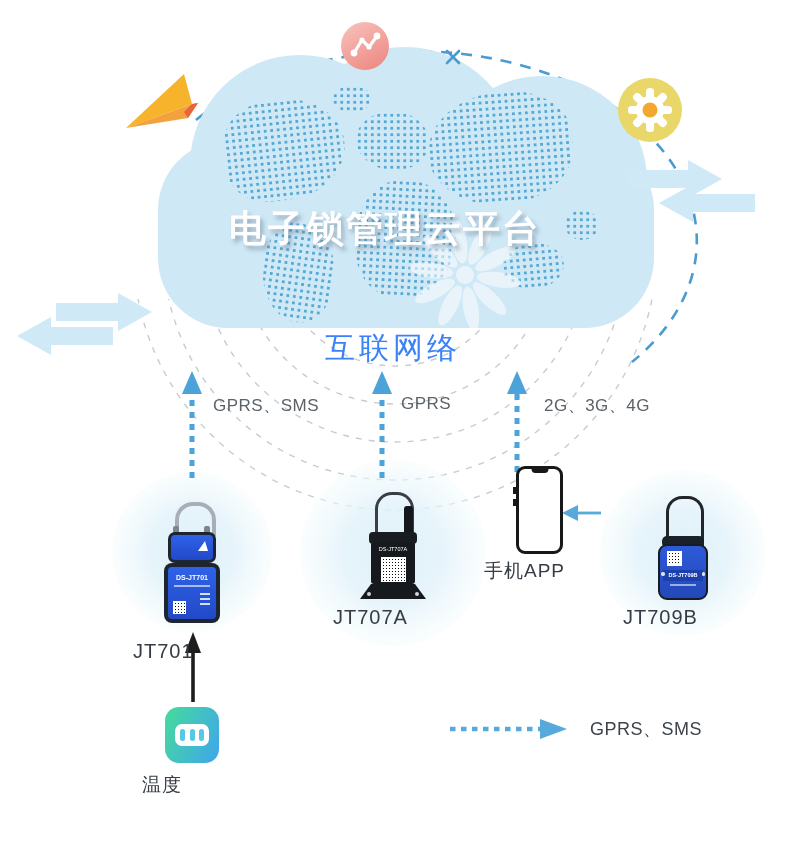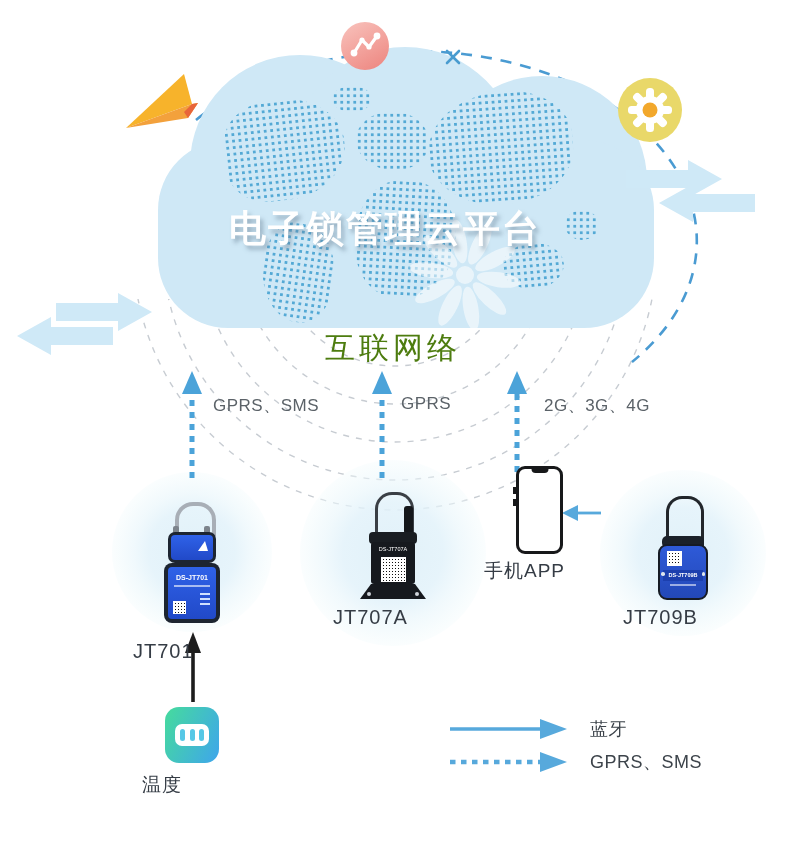--- a/index.html
+++ b/index.html
@@ -27,21 +27,21 @@
   .cloud-circle{border-radius:50%;}
   #map-dots div{position:absolute;
     background-image:radial-gradient(#47a3d2 1.55px, rgba(71,163,210,0) 1.7px);
     background-size:6.5px 6.5px;opacity:.9;}
   .cloud-title{
     position:absolute;left:175px;top:204px;width:420px;text-align:center;
     font-size:37px;font-weight:bold;color:#ffffff;letter-spacing:2px;
     text-shadow:3px 4px 4px rgba(105,130,150,.55);z-index:6;}
   .net-title{
     position:absolute;left:273px;top:328px;width:240px;text-align:center;
-    font-size:30px;color:#4d7c0f;letter-spacing:4px;z-index:6;}
+    font-size:30px;color:#3b82f6;letter-spacing:4px;z-index:6;}
 
   
   .badge{position:absolute;border-radius:50%;z-index:5;}
   #pink-badge{left:341px;top:22px;width:48px;height:48px;
     background:linear-gradient(150deg,#f8c0ba 5%,#ee8a84 90%);}
   #gear-badge{left:618px;top:78px;width:64px;height:64px;background:#e9d869;}
 
   
   .uplink-label{position:absolute;font-size:17px;color:#5b6268;text-align:center;z-index:5;letter-spacing:.5px;}
   .dev-label{position:absolute;font-size:20px;color:#353c45;text-align:left;z-index:5;letter-spacing:1px;}
@@ -276,25 +276,18 @@
     <div class="bar" style="left:5px;"></div>
     <div class="bar" style="left:14.5px;"></div>
     <div class="bar" style="left:24px;"></div>
   </div>
 </div>
 <div class="dev-label" style="left:142px;top:772px;width:104px;font-size:19px;">温度</div>
 
 <div id="legend" class="abs">
   <div class="legend-row">
     <svg width="120" height="24" viewBox="0 0 120 24">
-      <line x1="2" y1="12" x2="92" y2="12" stroke="#57a9dc" stroke-width="3.5"></line>
-      <polygon points="92,2 92,22 119,12" fill="#57a9dc"></polygon>
-    </svg>
-    <span class="legend-label">蓝牙</span>
-  </div>
-  <div class="legend-row">
-    <svg width="120" height="24" viewBox="0 0 120 24">
       <line x1="2" y1="12" x2="92" y2="12" stroke="#57a9dc" stroke-width="4.5" stroke-dasharray="5.5 5.5"></line>
       <polygon points="92,2 92,22 119,12" fill="#57a9dc"></polygon>
     </svg>
     <span class="legend-label">GPRS、SMS</span>
   </div>
 </div>
 
 </body></html>

